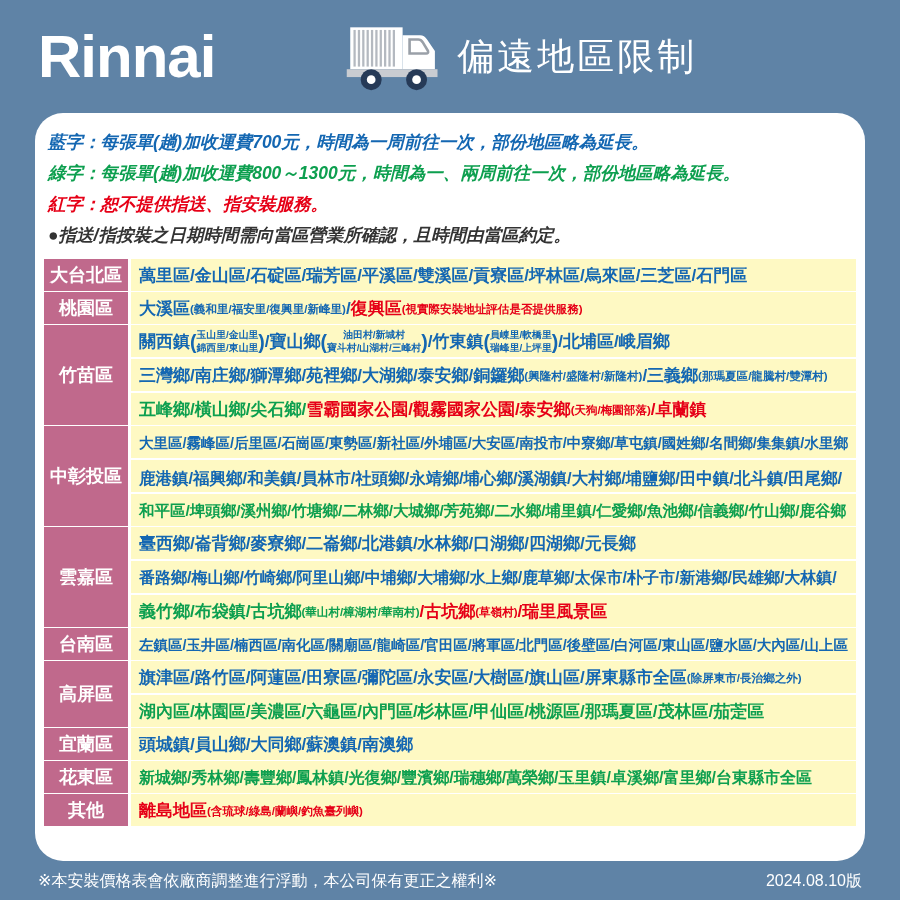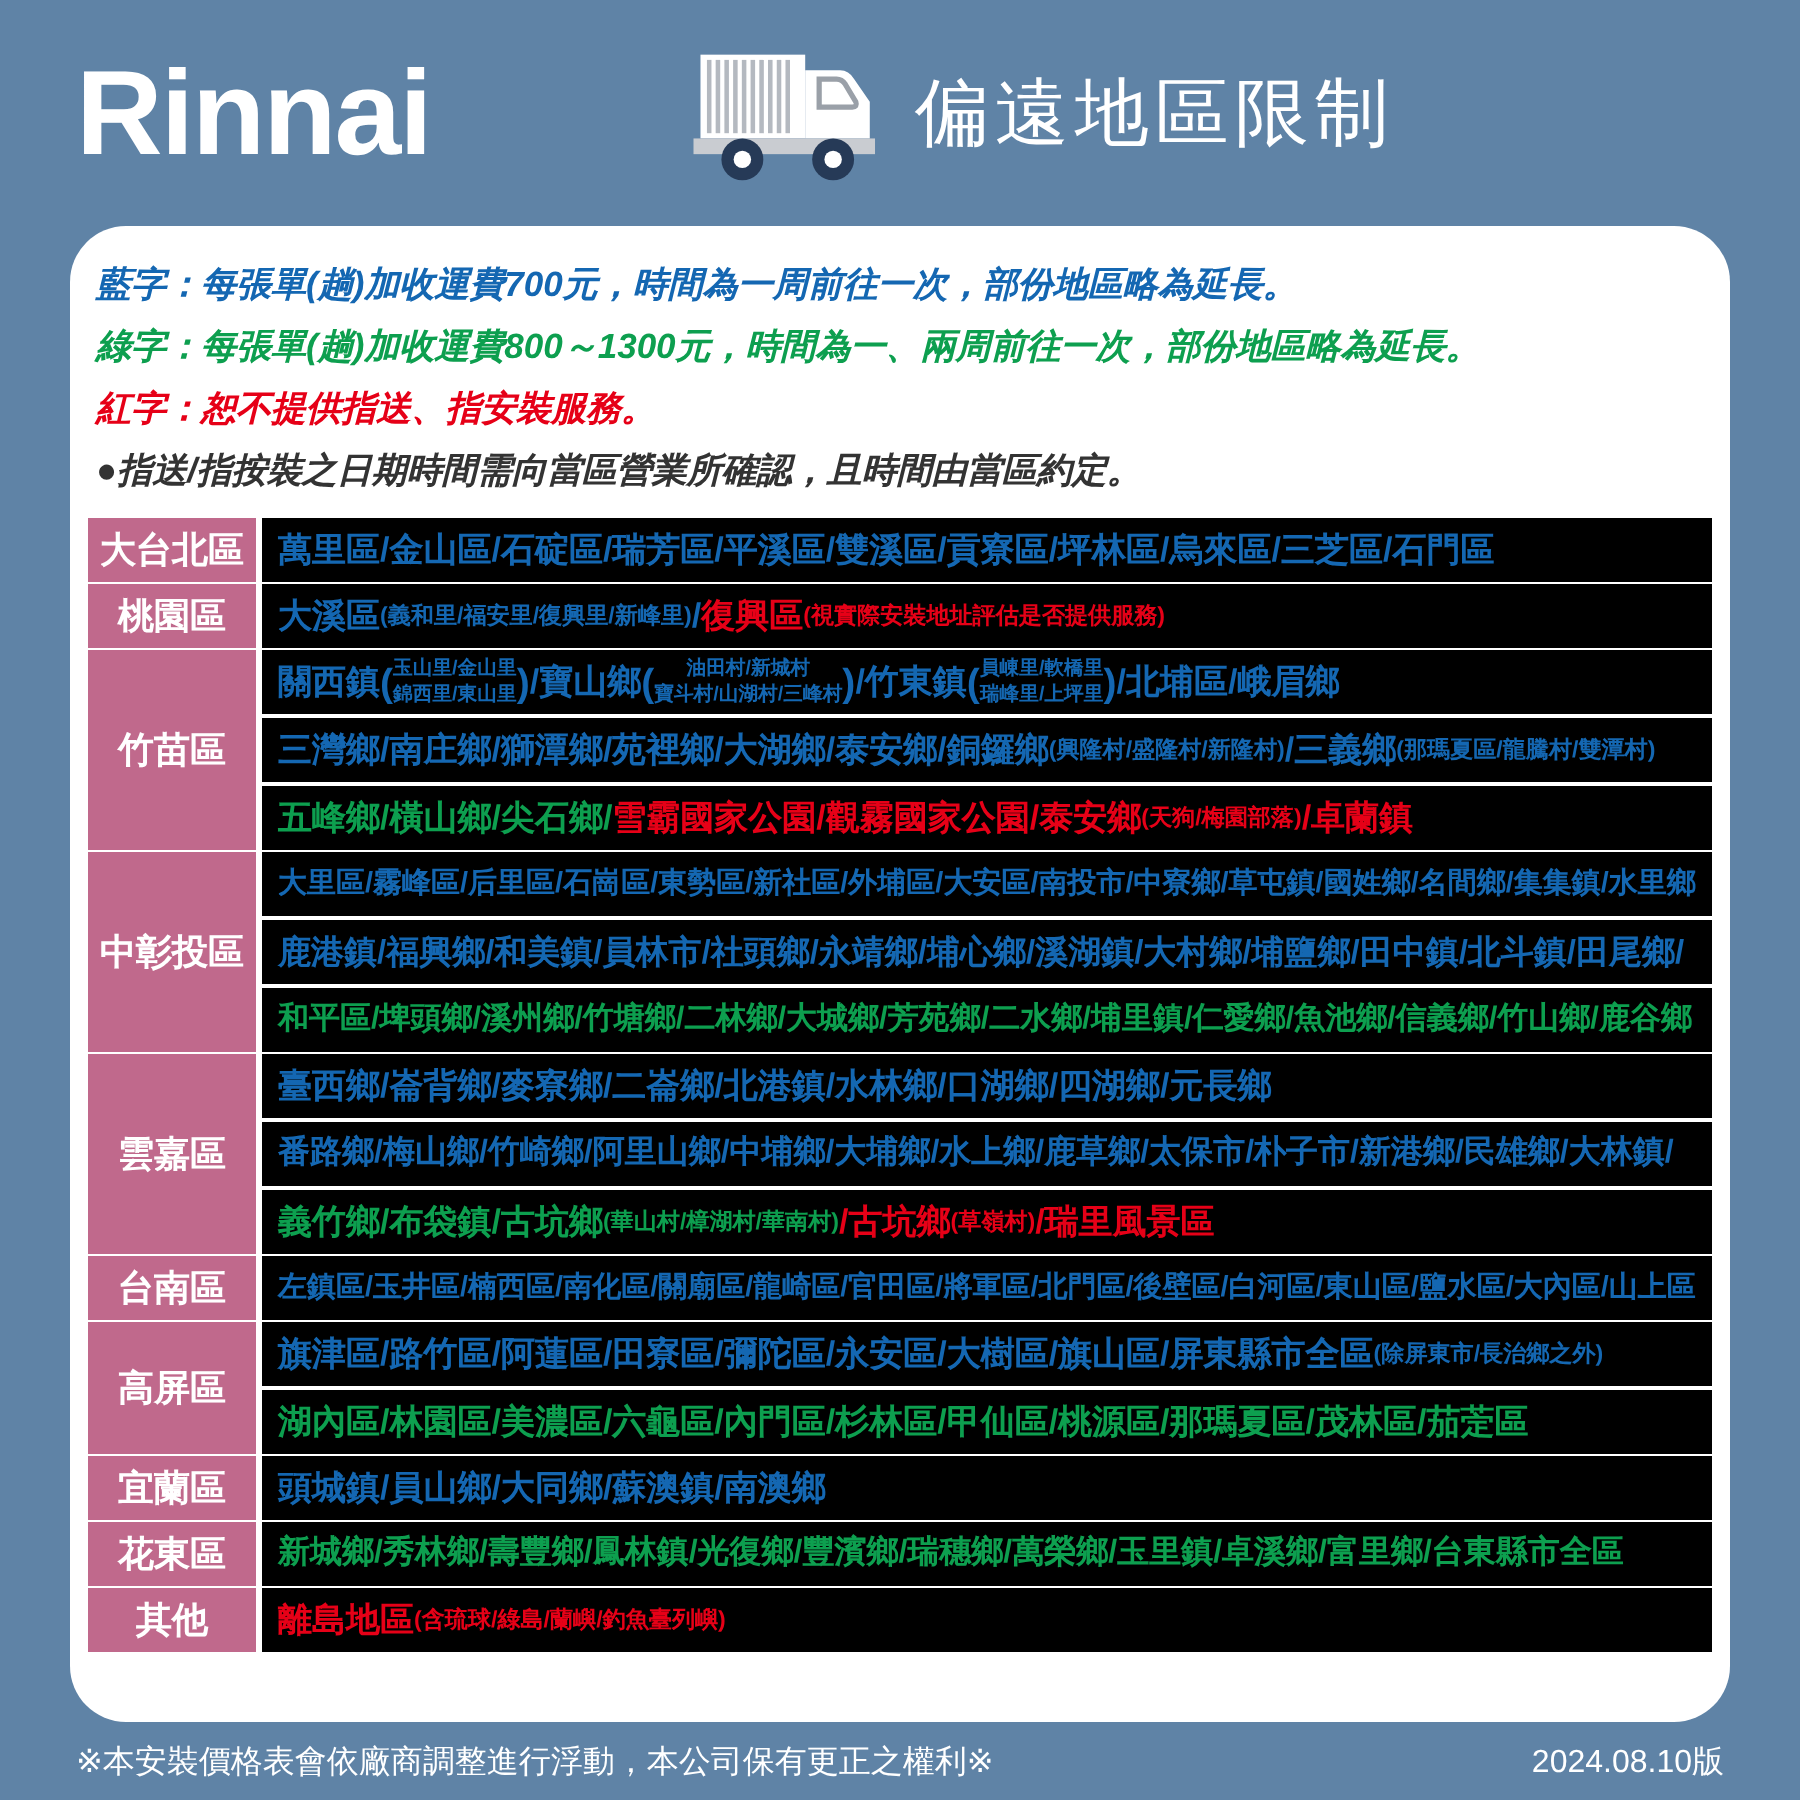--- a/index.html
+++ b/index.html
@@ -29,21 +29,21 @@
 
   .rtable{display:flex;flex-direction:column;gap:1px;}
   .group{display:flex;gap:3px;}
   .glabel{
     width:84px;flex:0 0 84px;background:#c0698c;color:#ffffff;
     display:flex;align-items:center;justify-content:center;
     font-size:18px;font-weight:bold;white-space:nowrap;
   }
   .gcontent{flex:1;display:flex;flex-direction:column;gap:2px;min-width:0;}
   .gline{
-    background:#000000;height:32px;line-height:32px;
+    background:#fef9c3;height:32px;line-height:32px;
     padding:0 8px;font-weight:bold;font-size:17px;
     white-space:nowrap;overflow:hidden;
   }
   .seg{vertical-align:middle;}
   .seg.small{font-size:0.68em;}
   .stackwrap{display:inline-flex;align-items:center;vertical-align:middle;}
   .stack{display:inline-flex;flex-direction:column;justify-content:center;
          font-size:0.58em;line-height:1.25;text-align:center;align-items:center;}
   .stack span{display:block;}
   .paren{font-size:1.15em;font-weight:bold;}

